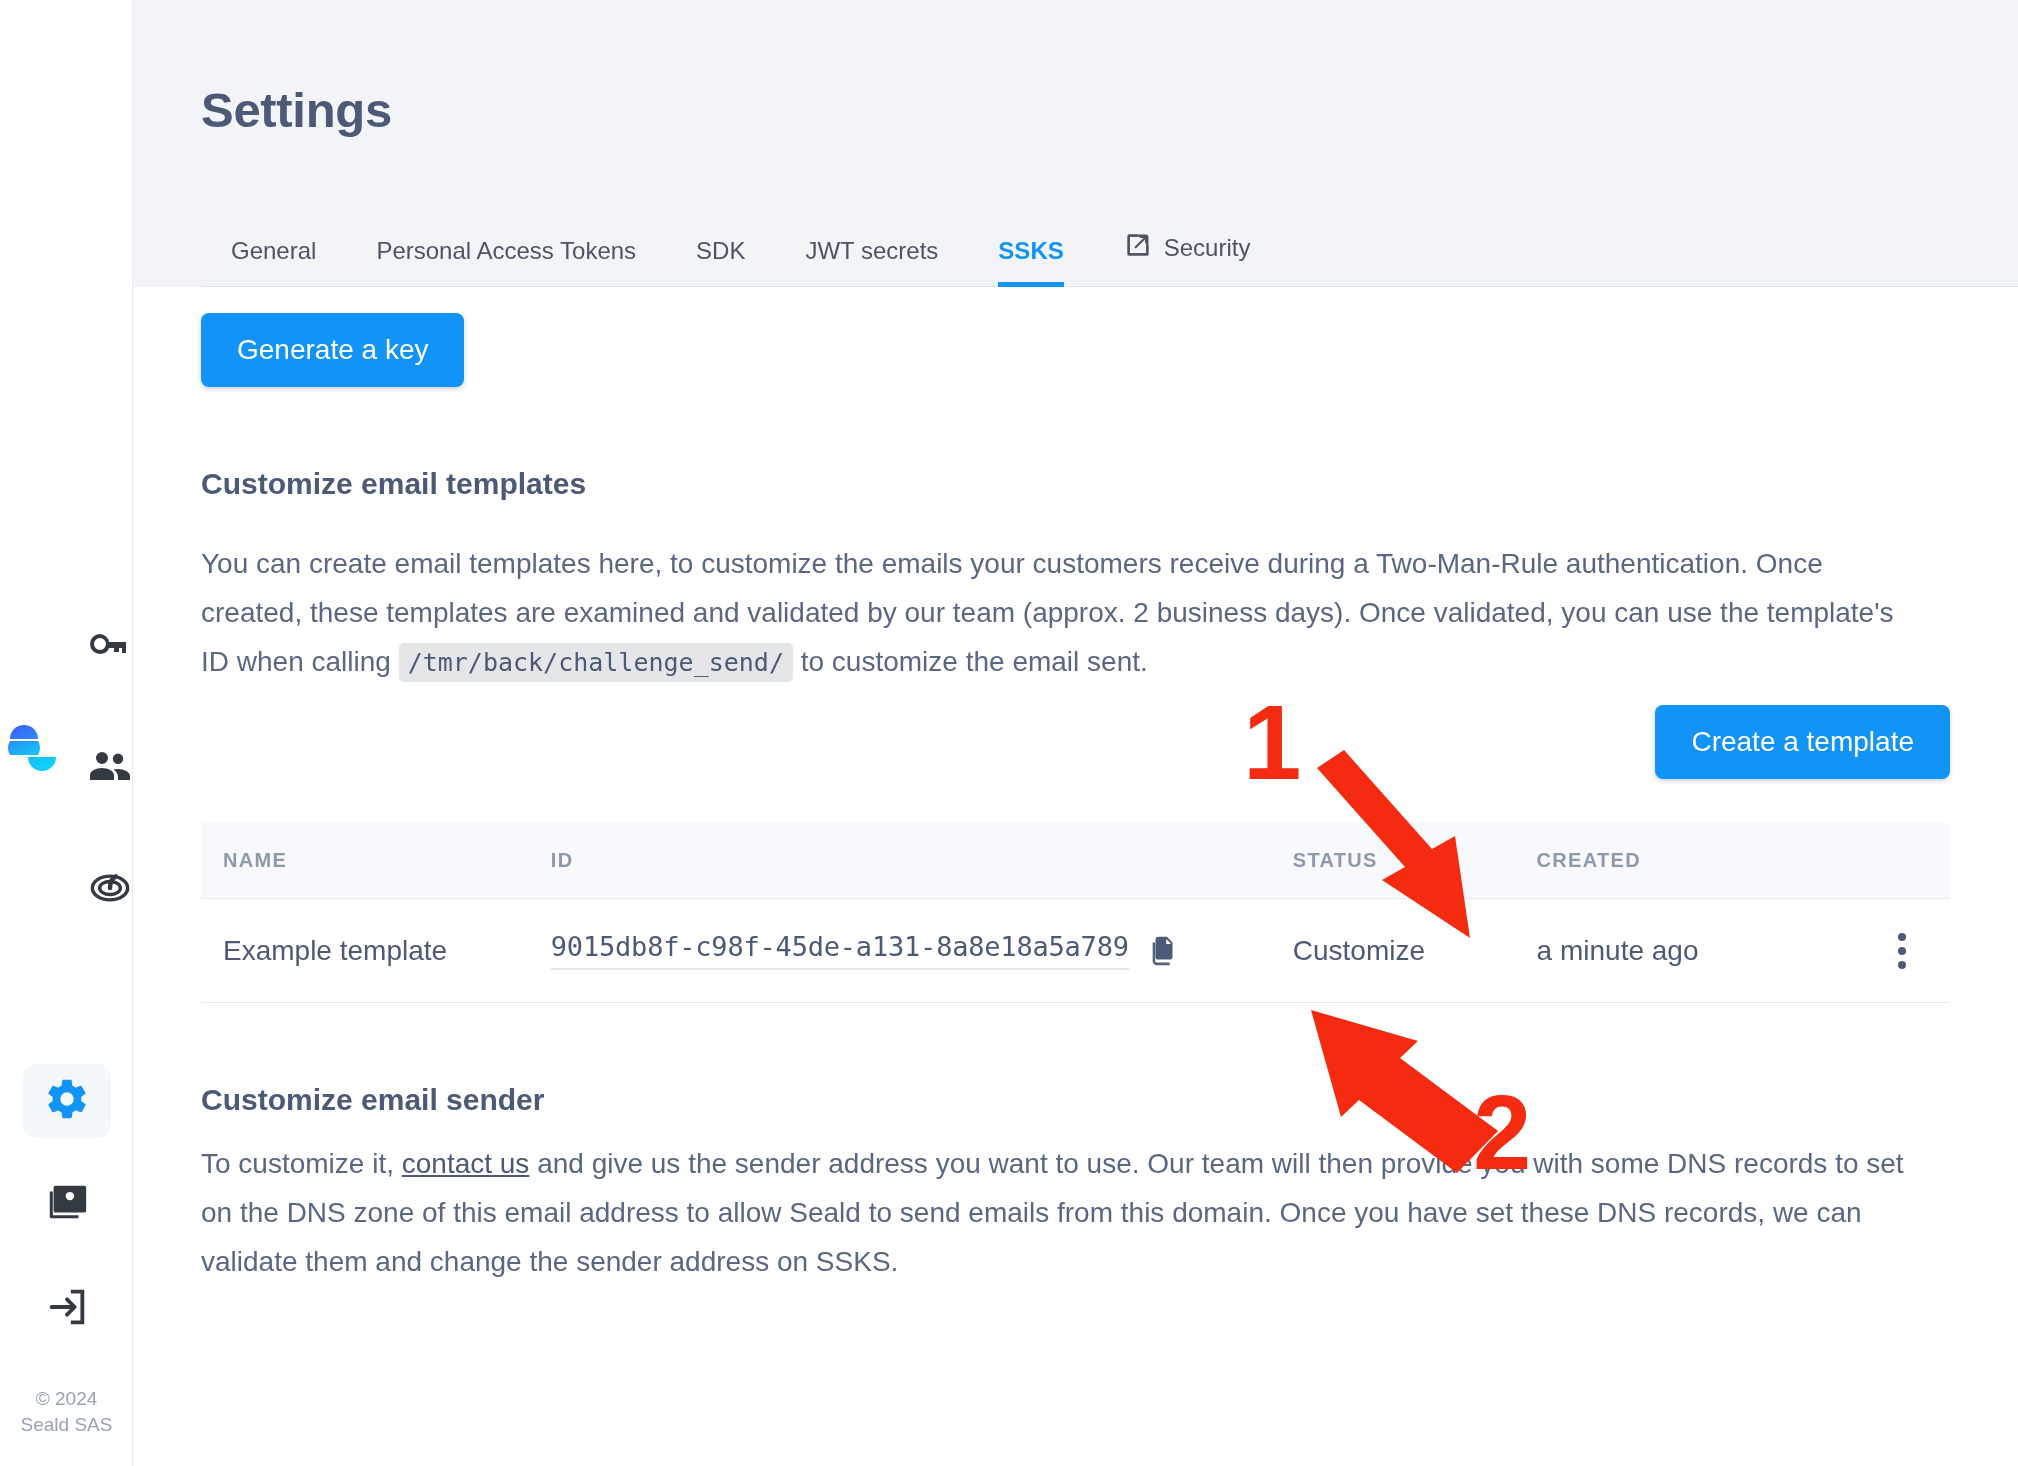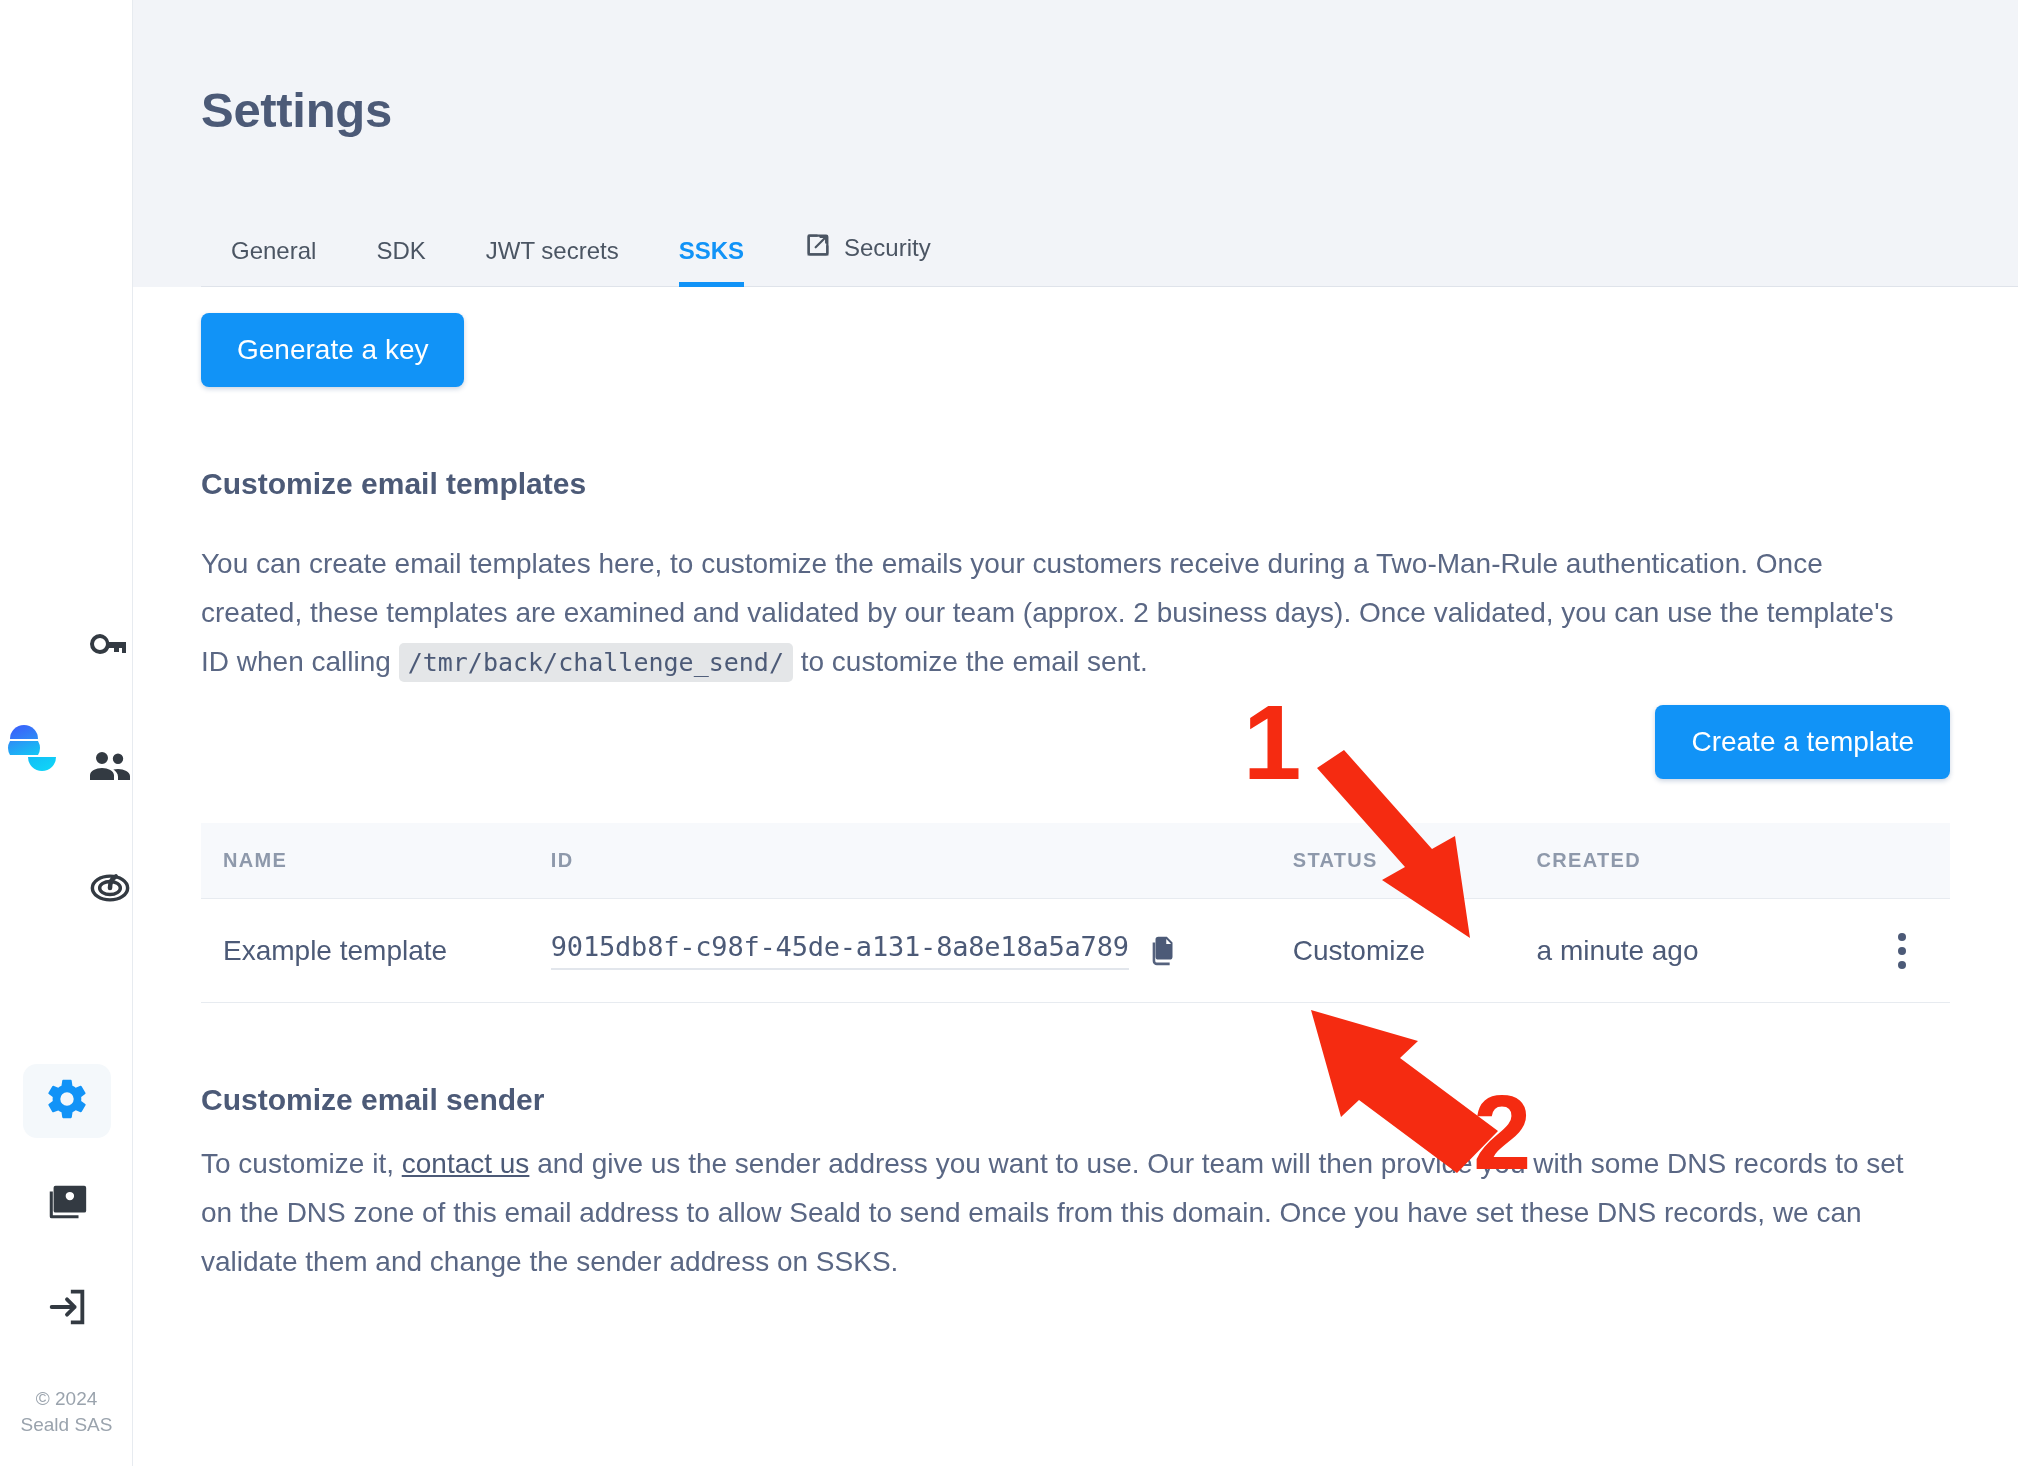--- a/index.html
+++ b/index.html
@@ -231,20 +231,23 @@
   <section class="main">
 
     <div class="page-header">
       <div class="page-title">Settings</div>
 
       <div class="tabs">
         <div class="tabs-underline"></div>
 
         <div class="tab">
           <span>General</span>
+        </div>
+        <div class="tab">
+          <span>Personal Access Tokens</span>
         </div>
         <div class="tab">
           <span>SDK</span>
         </div>
         <div class="tab">
           <span>JWT secrets</span>
         </div>
         <div class="tab active">
           <span>SSKS</span>
         </div>

